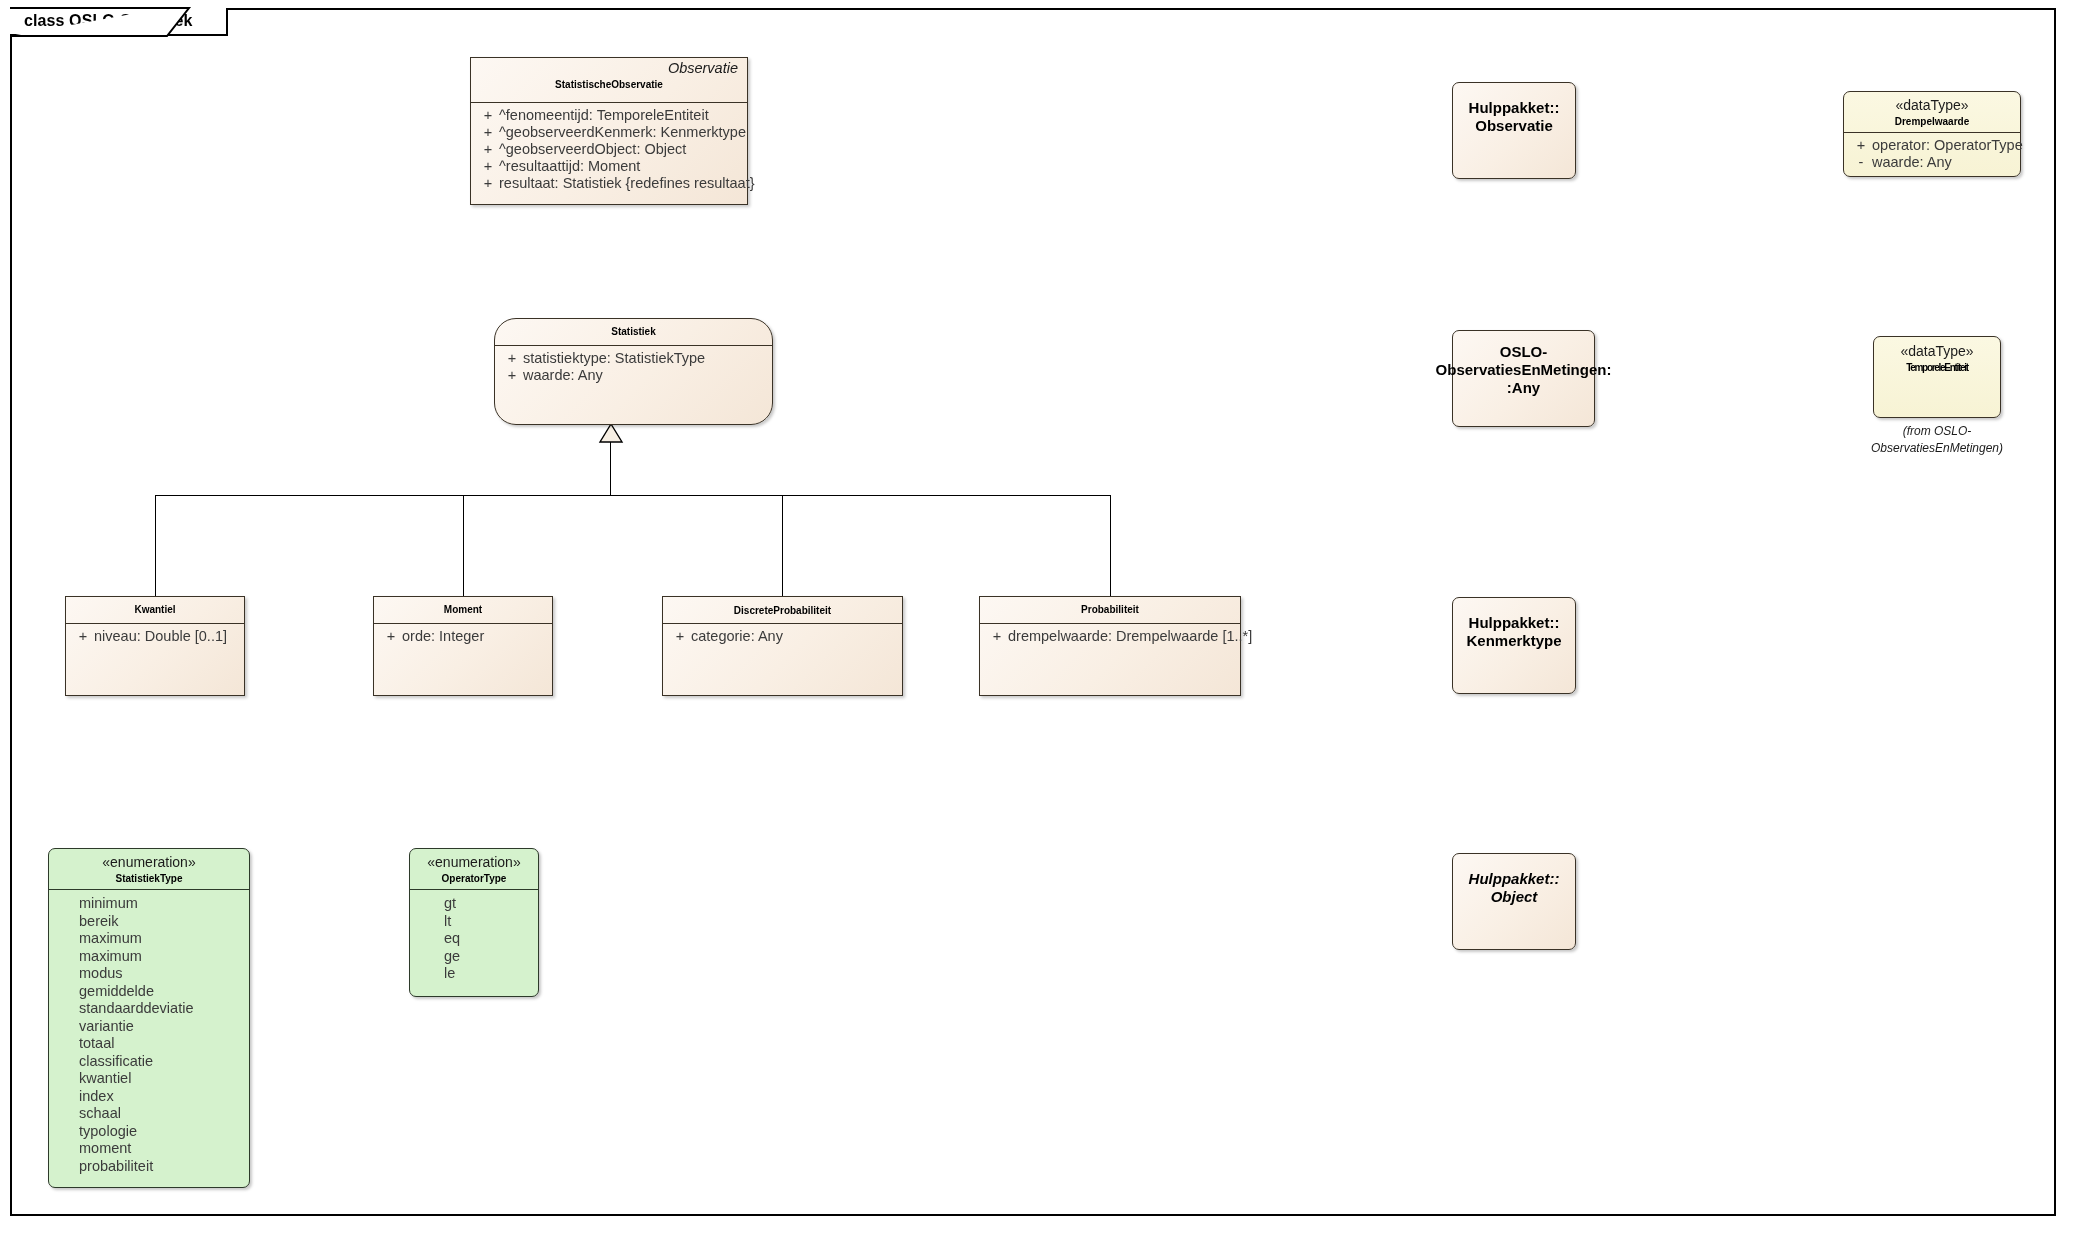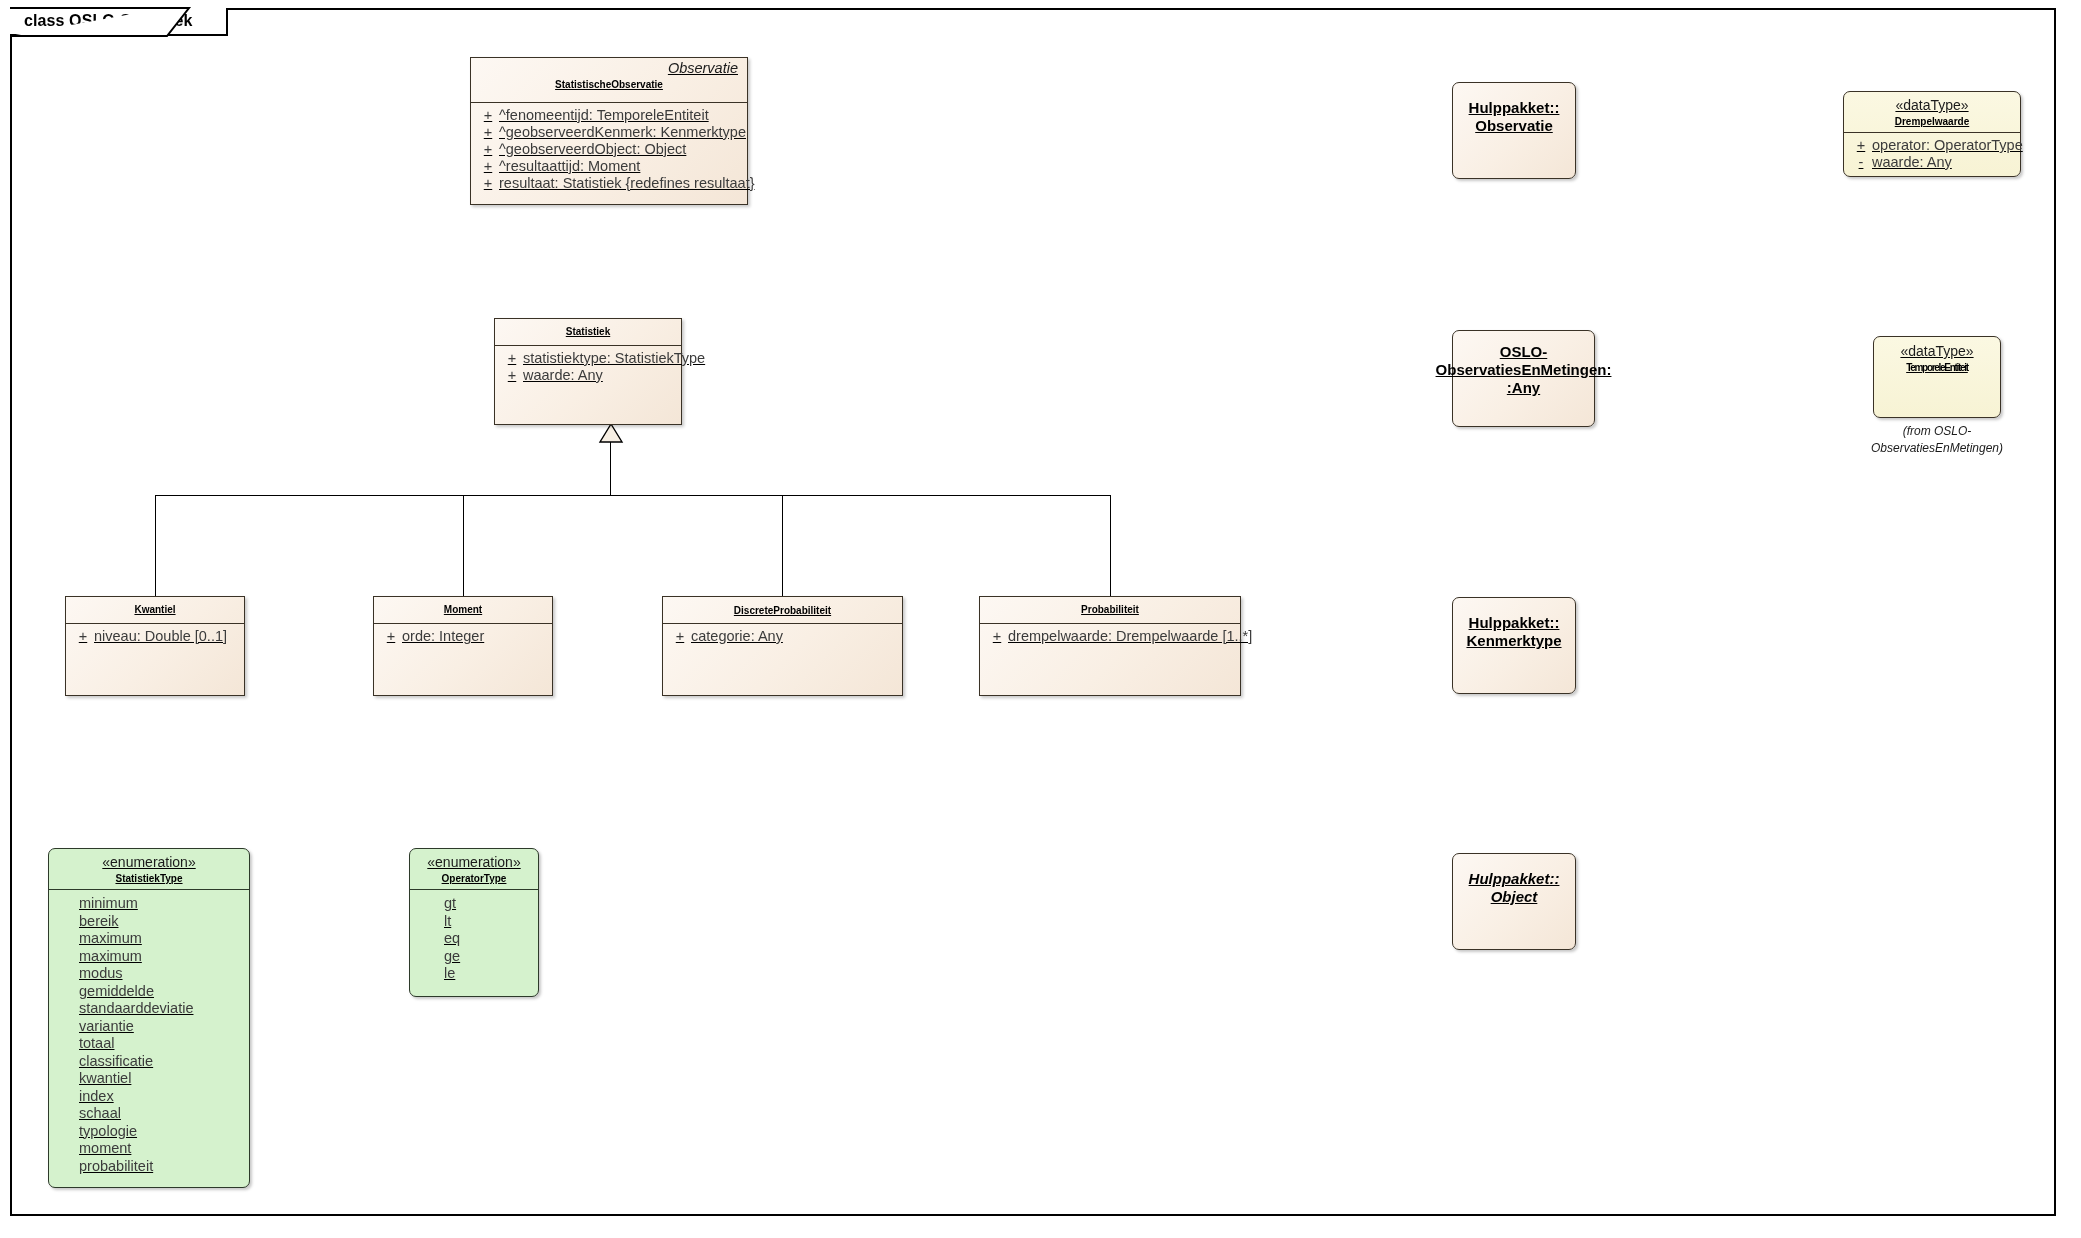--- a/index.html
+++ b/index.html
@@ -56,21 +56,20 @@
     pointer-events: none;
   }
 
   
   .node {
     position: absolute;
     box-sizing: border-box;
     border: 1px solid #3a3226;
     box-shadow: 2px 2px 3px rgba(0,0,0,0.22);
     background: linear-gradient(135deg, #fdf8f3 0%, #f9efe4 55%, #f4e6d7 100%);
-    text-decoration: underline;
   }
   .node.rounded { border-radius: 7px; }
   .node.dt {
     background: linear-gradient(180deg, #fbf8e2 0%, #f7f3d4 100%);
     border-color: #3a3226;
     border-radius: 7px;
   }
   .node.enumn {
     background: #d5f2cd;
     border: 1px solid #2d3a2a;
@@ -224,21 +223,21 @@
         <span class="vis">+</span>
         <span>^resultaattijd: Moment</span>
       </div>
       <div class="attr">
         <span class="vis">+</span>
         <span>resultaat: Statistiek {redefines resultaat}</span>
       </div>
     </div>
   </div>
 
-  <div class="node" style="left:494px; top:318px; width:188px; height:107px;">
+  <div class="node" style="left:494px; top:318px; width:279px; height:107px;border-radius:22px;">
     <div class="n-head" style="height:26px; padding-top:4px;">
       <span class="title">Statistiek</span>
     </div>
     <div class="n-sep"></div>
     <div class="n-body">
       <div class="attr">
         <span class="vis">+</span>
         <span>statistiektype: StatistiekType</span>
       </div>
       <div class="attr">

